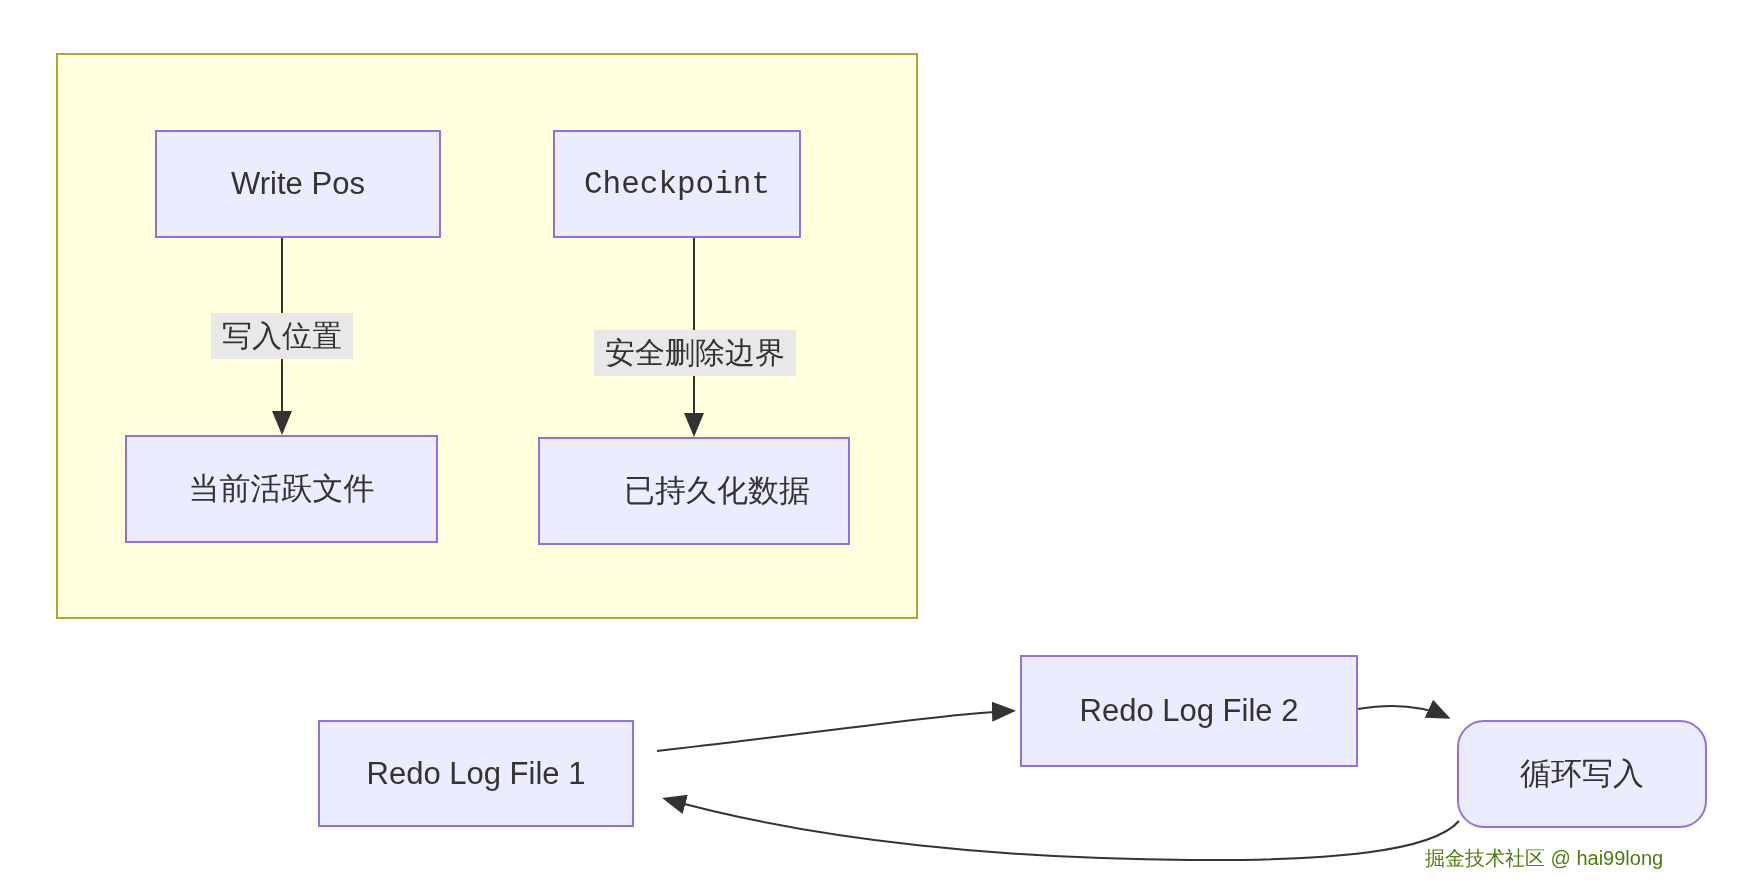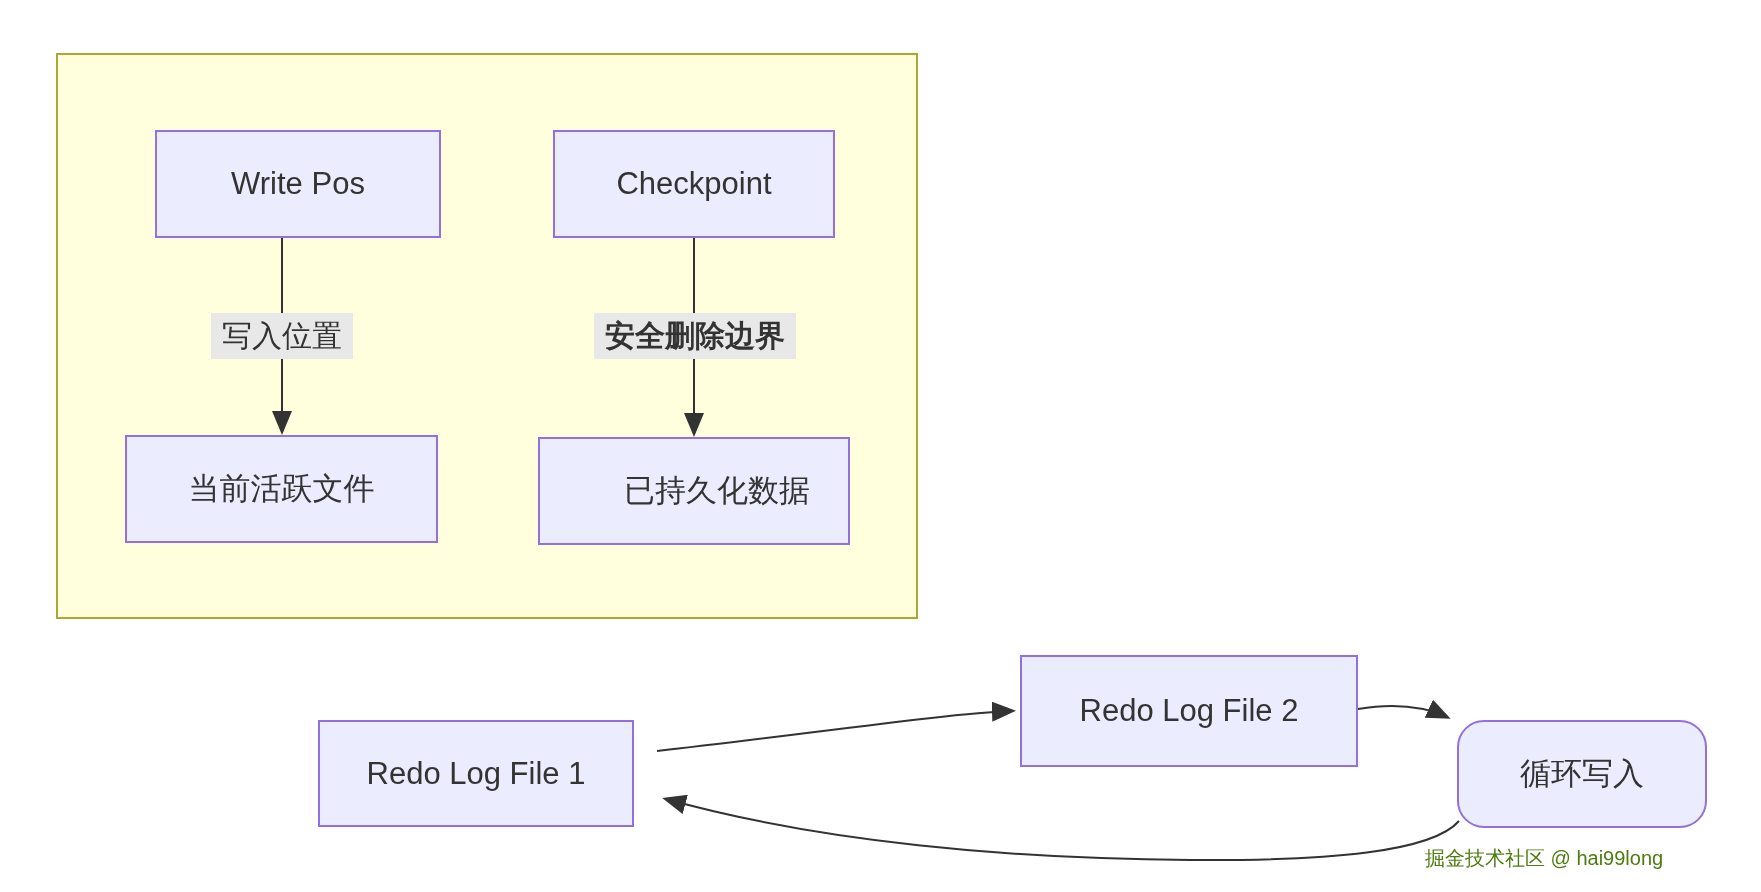--- a/index.html
+++ b/index.html
@@ -35,38 +35,38 @@
     border: 2px solid #9370DB;
     box-sizing: border-box;
     display: flex;
     align-items: center;
     justify-content: center;
     font-size: 31px;
     color: #333333;
     white-space: nowrap;
   }
   .node-write-pos     { left: 155px;  top: 130px; width: 286px; height: 108px; }
-  .node-checkpoint    { left: 553px;  top: 130px; width: 282px; height: 108px; }
+  .node-checkpoint    { left: 553px;  top: 130px; width: 248px; height: 108px; font-family: Liberation Mono, monospace; }
   .node-active-file   { left: 125px;  top: 435px; width: 313px; height: 108px; }
   .node-persisted     { left: 538px;  top: 437px; width: 312px; height: 108px; padding-left: 46px; }
   .node-redo1         { left: 318px;  top: 720px; width: 316px; height: 107px; }
   .node-redo2         { left: 1020px; top: 655px; width: 338px; height: 112px; }
   .node-cycle         { left: 1457px; top: 720px; width: 250px; height: 108px; border-radius: 27px; }
   .edge-label {
     position: absolute;
     transform: translateX(-50%);
     background: #E8E8E8;
     color: #333333;
     font-size: 30px;
     line-height: 34px;
     padding: 6px 11px;
     white-space: nowrap;
   }
   .edge-label-write { left: 282px; top: 313px; }
-  .edge-label-chk   { left: 695px; top: 313px; font-weight: bold; }
+  .edge-label-chk   { left: 695px; top: 330px; }
   .watermark {
     position: absolute;
     left: 1425px; top: 845px;
     font-size: 20px;
     color: #4d7c0f;
     text-shadow: 2px 2px 1px #ffffff, -1px -1px 1px #ffffff;
     white-space: nowrap;
   }
 </style>
 </head>

